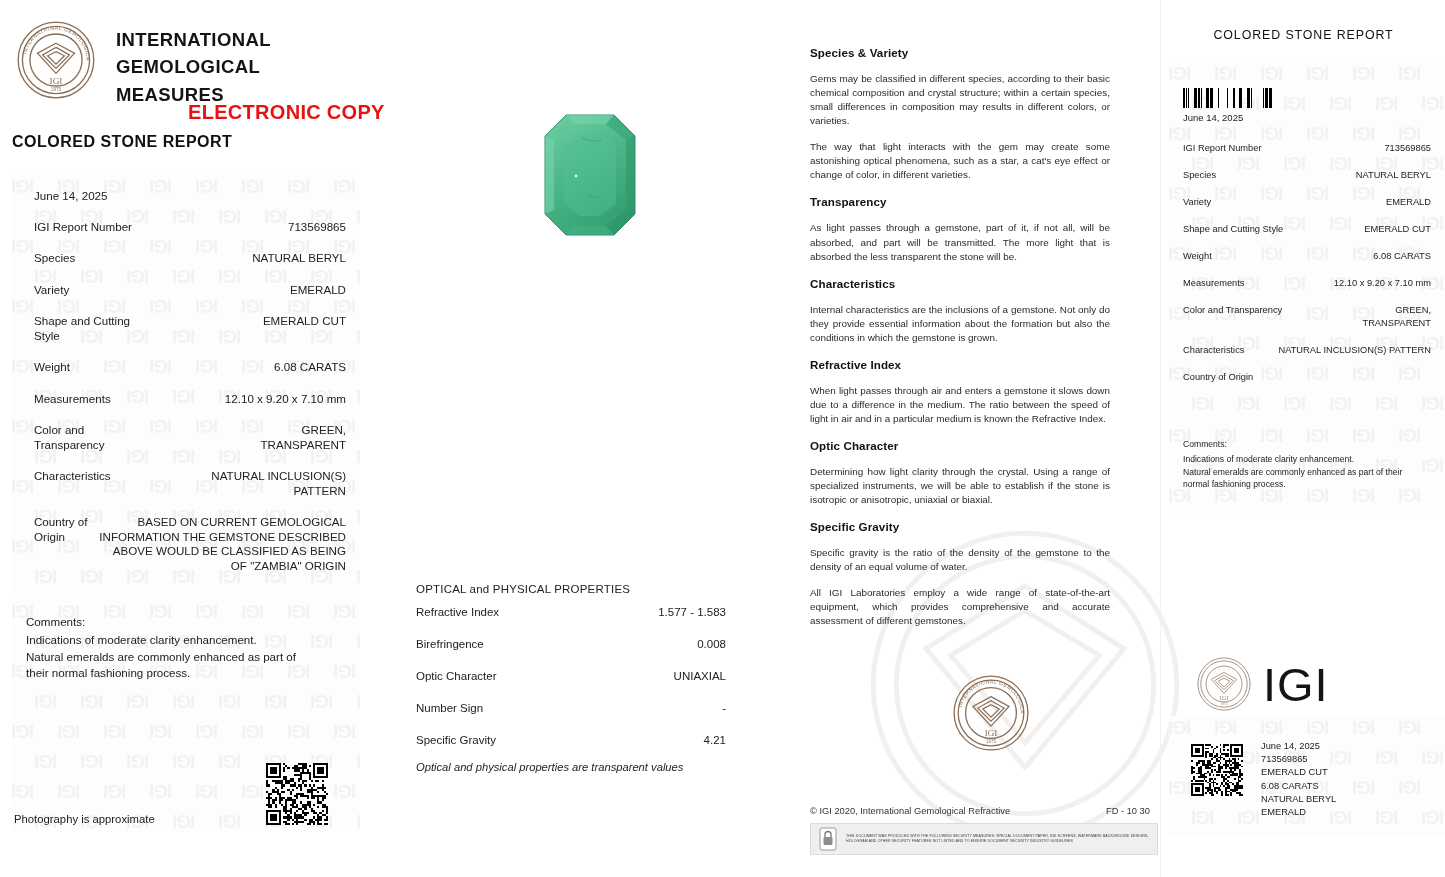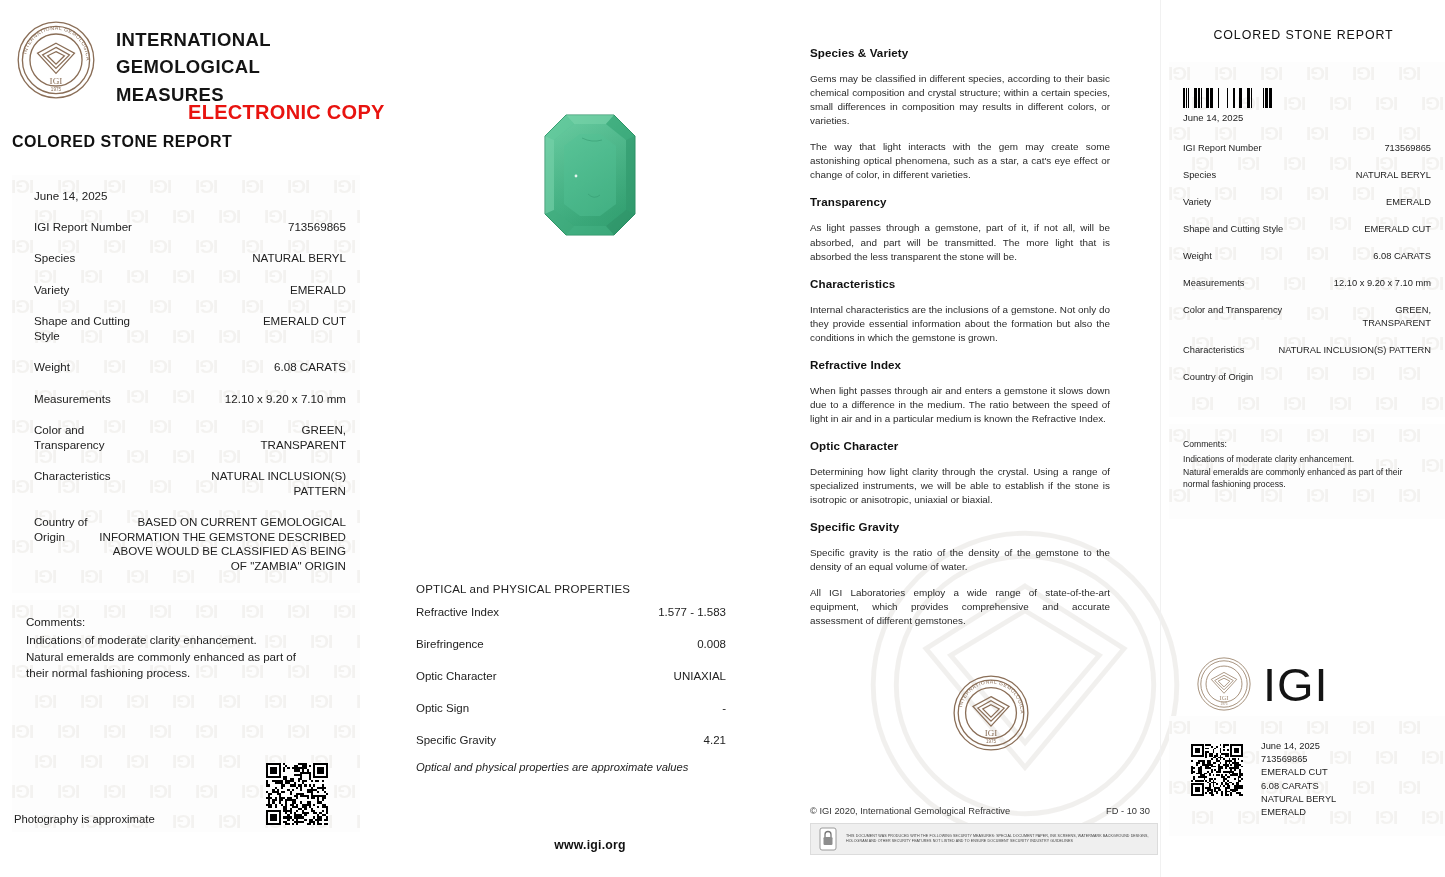--- a/index.html
+++ b/index.html
@@ -429,30 +429,29 @@
         </div>
         <div class="opt-row">
           <div class="k" style="white-space: pre-line;">Birefringence</div>
           <div class="v" style="white-space: pre-line;">0.008</div>
         </div>
         <div class="opt-row">
           <div class="k" style="white-space: pre-line;">Optic Character</div>
           <div class="v" style="white-space: pre-line;">UNIAXIAL</div>
         </div>
         <div class="opt-row">
-          <div class="k" style="white-space: pre-line;">Optic Sign</div>
+          <div class="k" style="white-space: pre-line;">Number Sign</div>
           <div class="v" style="white-space: pre-line;">-</div>
         </div>
         <div class="opt-row">
           <div class="k" style="white-space: pre-line;">Specific Gravity</div>
           <div class="v" style="white-space: pre-line;">4.21</div>
         </div>
       </div>
-    <div class="opt-note">Optical and physical properties are approximate values</div>
-    <div class="igi-url">www.igi.org</div>
+    <div class="opt-note">Optical and physical properties are transparent values</div>
   </div>
 
   <div class="col-info">
 
     <svg class="big-wm" viewBox="0 0 200 200">
       <g fill="none" stroke="#6b5a4a" stroke-width="3">
         <circle cx="100" cy="100" r="92"></circle>
         <circle cx="100" cy="100" r="78"></circle>
         <polygon points="100,40 160,78 100,150 40,78"></polygon>
         <polygon points="100,55 145,82 100,135 55,82"></polygon>

